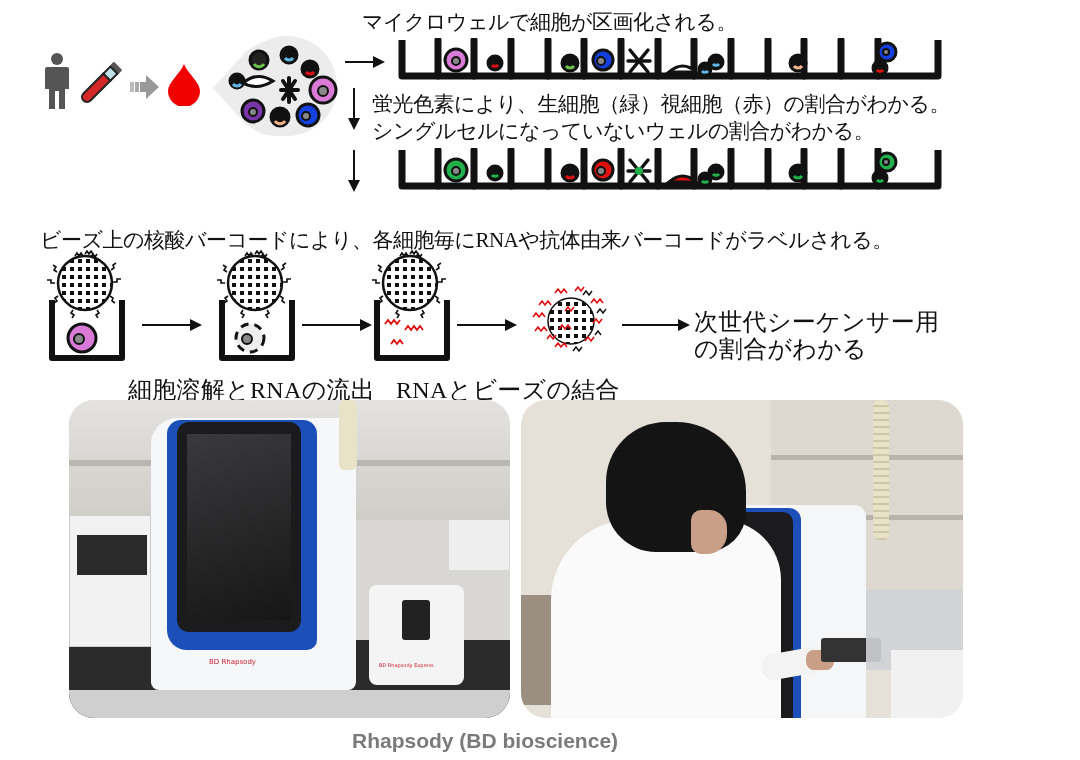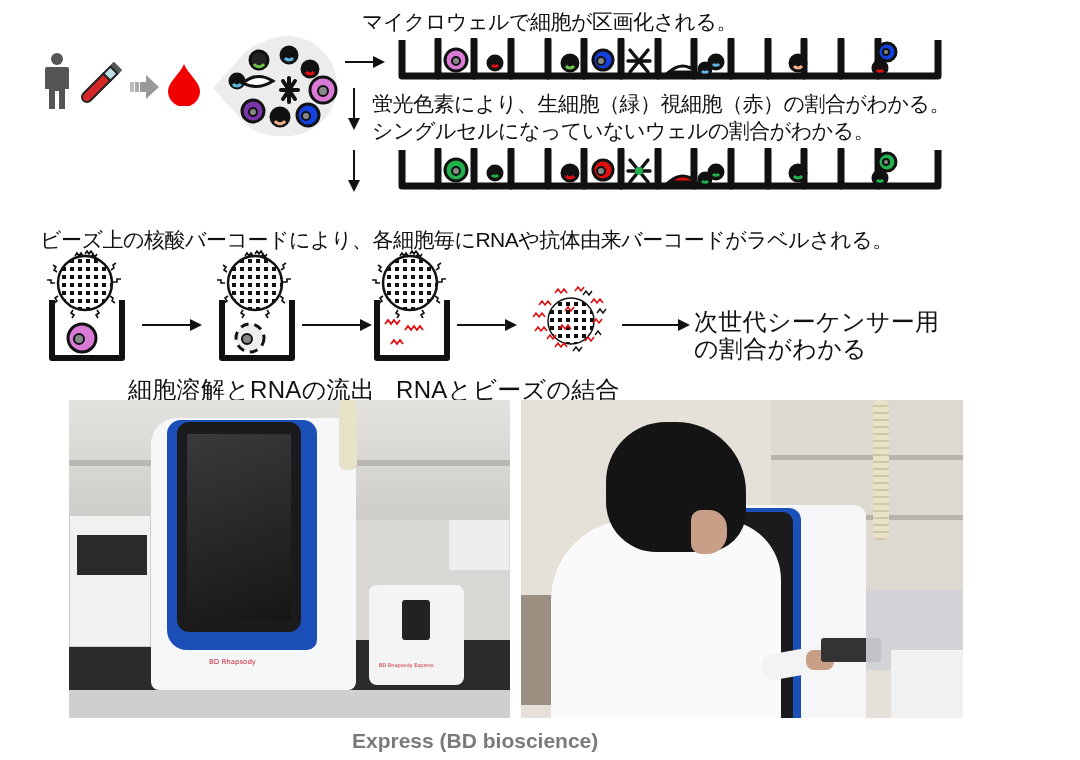--- a/index.html
+++ b/index.html
@@ -1,24 +1,24 @@
 <!DOCTYPE html>
 <html><head>
 <meta charset="utf-8">
 <style>
   html, body { margin: 0; padding: 0; background: #ffffff; }
   body { width: 1080px; height: 760px; position: relative; overflow: hidden;
          font-family: "DejaVu Sans", "Liberation Sans", sans-serif; color: #111; }
   .abs { position: absolute; }
-  .jp { font-family: Liberation Sans, sans-serif; color: #111; white-space: nowrap; }
+  .jp { font-family: Liberation Serif, serif; color: #111; white-space: nowrap; }
   .t-main { font-size: 21px; letter-spacing: -0.5px; }
   .t-lab { font-size: 24px; letter-spacing: 0.3px; }
   .caption { font-family: "Liberation Sans", sans-serif; font-weight: bold; font-size: 21px; color: #7a7a7a; }
   svg { display: block; }
-  .photo { position: absolute; overflow: hidden; }
+  .photo { position: absolute; overflow: hidden; border-radius: 25px; }
 </style>
 </head>
 <body>
 
 <div class="abs" style="left:44px; top:52px;">
   <svg width="26" height="58" viewBox="0 0 26 58">
     <circle cx="13" cy="7" r="6" fill="#555"></circle>
     <path d="M3 15 h20 a2 2 0 0 1 2 2 v20 h-4 v20 h-6 v-18 h-4 v18 h-6 v-20 h-4 v-20 a2 2 0 0 1 2 -2z" fill="#555"></path>
   </svg>
 </div>
@@ -350,13 +350,13 @@
   <div class="abs" style="left:85px; top:22px; width:140px; height:130px; background:#141414; border-radius:60px 70px 40px 50px;"></div>
   <div class="abs" style="left:170px; top:110px; width:36px; height:44px; background:#c99f87; border-radius:10px 18px 20px 10px;"></div>
 
   <div class="abs" style="left:285px; top:250px; width:28px; height:20px; background:#c99f87; border-radius:8px;"></div>
   <div class="abs" style="left:300px; top:238px; width:60px; height:24px; background:#333; border-radius:3px;"></div>
 
   <div class="abs" style="left:345px; top:190px; width:97px; height:80px; background:#cfd2d6; opacity:.9;"></div>
   <div class="abs" style="left:370px; top:250px; width:72px; height:68px; background:#f1f1f1;"></div>
 </div>
 
-<div class="abs caption" style="left:352px; top:729px;">Express (BD bioscience)</div>
+<div class="abs caption" style="left:352px; top:729px;">Rhapsody (BD bioscience)</div>
 
 </body></html>

